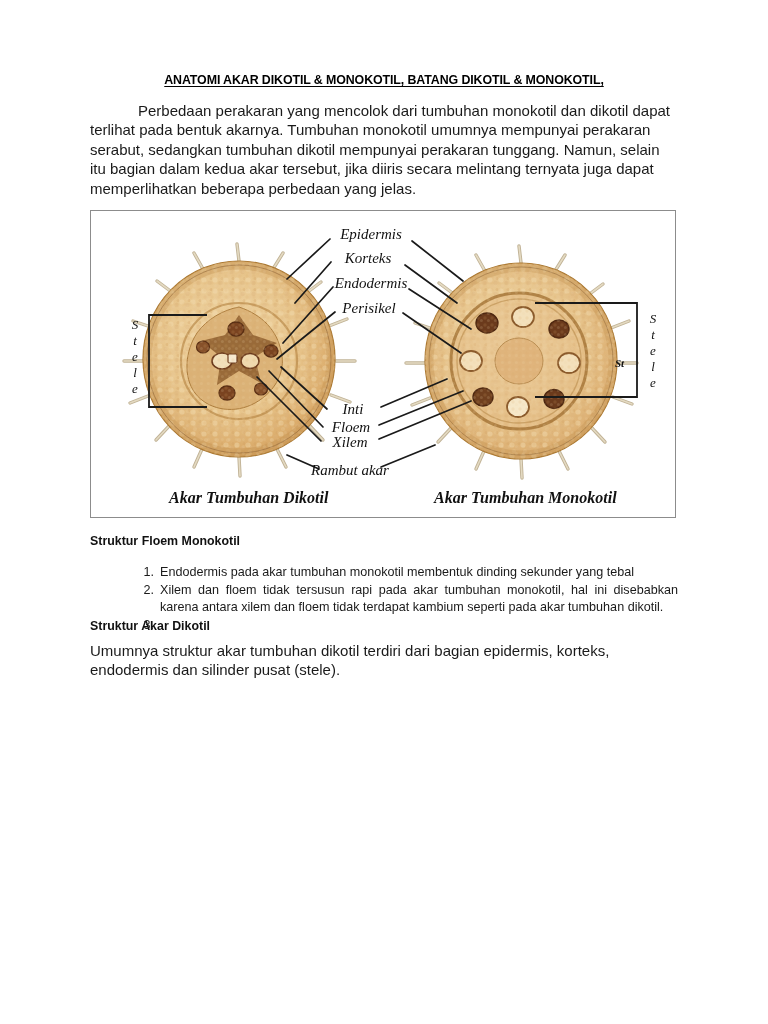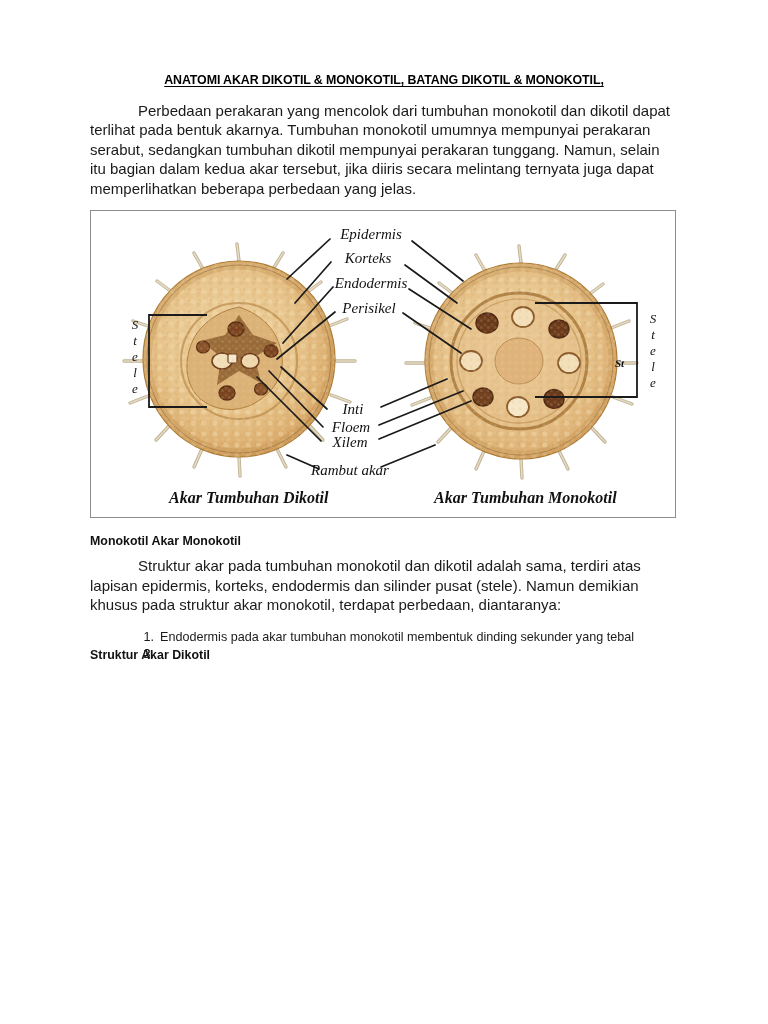--- a/index.html
+++ b/index.html
@@ -358,32 +358,33 @@
           </g>
 
           <g font-family="'Liberation Serif', serif" font-style="italic" font-weight="bold" fill="#111">
             <text x="78" y="292" font-size="16">Akar Tumbuhan Dikotil</text>
             <text x="343" y="292" font-size="16">Akar Tumbuhan Monokotil</text>
           </g>
         </svg>
       </div>
     </div>
 
-    <div class="sub-head">Monokotil Akar Monokotil</div>
-    <p class="para indent">Struktur akar pada tumbuhan monokotil dan dikotil adalah sama, terdiri atas lapisan epidermis, korteks, endodermis dan silinder pusat (stele). Namun demikian khusus pada struktur akar monokotil, terdapat perbedaan, diantaranya:</p>
+    <div class="sub-head">Struktur Floem Monokotil</div>
 
     <ol class="numlist" style="margin-top:14px;">
       <li>
         <span class="num">1.</span>
         <span>Endodermis pada akar tumbuhan monokotil membentuk dinding sekunder yang tebal</span>
       </li>
       <li>
         <span class="num">2.</span>
+        <span>Xilem dan floem tidak tersusun rapi pada akar tumbuhan monokotil, hal ini disebabkan karena antara xilem dan floem tidak terdapat kambium seperti pada akar tumbuhan dikotil.</span>
       </li>
       <li>
         <span class="num">3.</span>
       </li>
     </ol>
 
     <div class="sub-head" style="">Struktur Akar Dikotil</div>
+    <p class="para">Umumnya struktur akar tumbuhan dikotil terdiri dari bagian epidermis, korteks, endodermis dan silinder pusat (stele).</p>
 
   </div>
 </div>
 
 </body></html>

